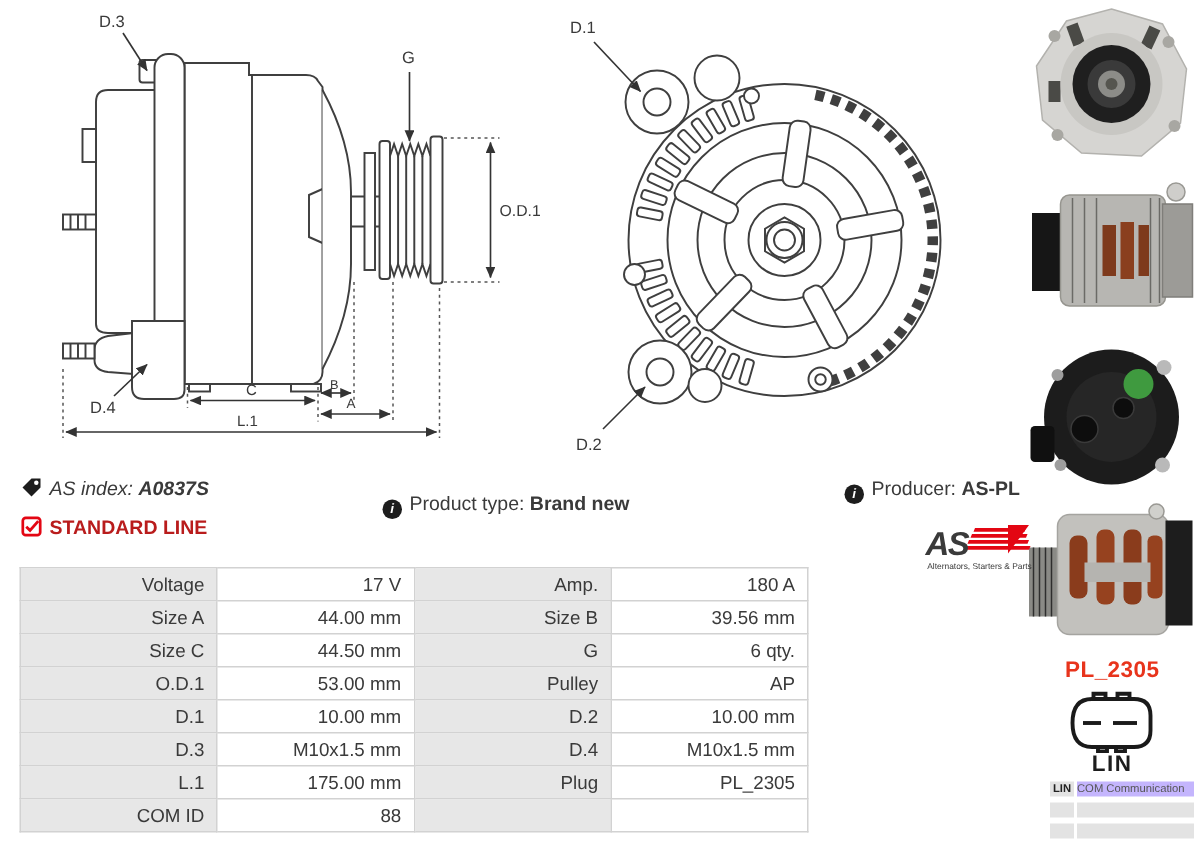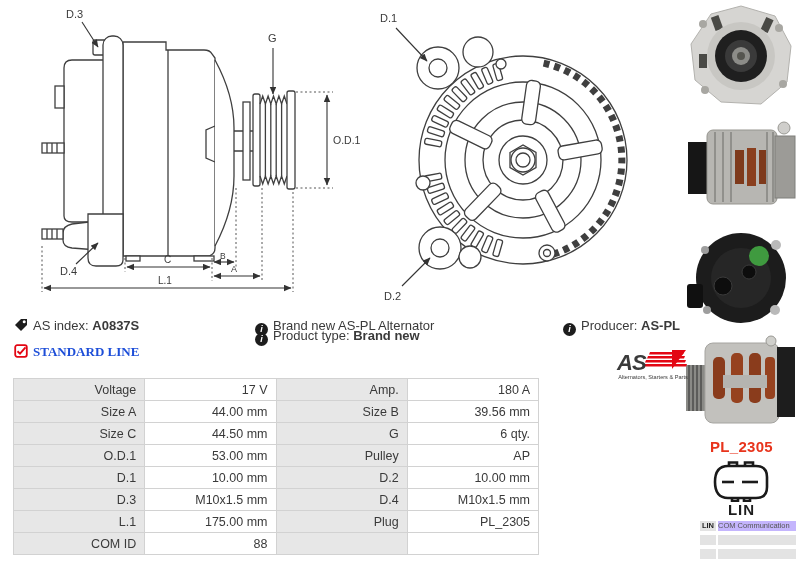--- a/index.html
+++ b/index.html
@@ -7,21 +7,21 @@
         font-family:"Liberation Sans",sans-serif;color:#3a3a3a;}
   svg text{font-family:"Liberation Sans",sans-serif;fill:#3a3a3a;}
 
   
   .info-item{position:absolute;height:16px;font-size:13px;line-height:15px;white-space:nowrap;}
   .info-item .ic{display:inline-block;vertical-align:-2px;margin-right:5px;}
   .iicon{display:inline-block;width:13px;height:13px;border-radius:50%;background:#1d1d1d;
          color:#fff;font-size:9px;font-weight:bold;line-height:13px;text-align:center;
          margin-right:5px;vertical-align:-2px;font-style:italic;}
   .bold{font-weight:bold;}
-  .red{color:#1d4ed8;font-weight:bold;font-family:Liberation Serif, serif;}
+  .red{color:#b91c1c;font-weight:bold;}
 
   
   table.spec{position:absolute;left:13px;top:378px;width:526px;border-collapse:collapse;
              table-layout:fixed;font-size:12.5px;}
   table.spec td{border:1px solid #d2d2d2;height:21px;padding:0 8px 0 0;text-align:right;
                 overflow:hidden;white-space:nowrap;}
   table.spec td.lbl{background:#e7e7e7;}
   table.spec td.val{background:#ffffff;}
 
   
@@ -244,40 +244,37 @@
       <rect x="30" y="26" width="12" height="42" rx="5" fill="#8a3c1c"></rect>
       <rect x="48" y="22" width="12" height="50" rx="5" fill="#96421f"></rect>
       <rect x="66" y="22" width="12" height="50" rx="5" fill="#8a3c1c"></rect>
       <rect x="82" y="26" width="10" height="42" rx="4" fill="#96421f"></rect>
       <rect x="40" y="44" width="44" height="13" fill="#b5b4b0"></rect>
       <rect x="94" y="16" width="18" height="70" fill="#1d1d1d"></rect>
       <circle cx="88" cy="10" r="5" fill="#d0d0cc" stroke="#9a9994"></circle>
     </svg>
   </div>
 
-  <div class="info-item" style="left:14px;top:318px;">
+  <div class="info-item" style="left:14px;top:318px;font-style:italic;">
     <span class="ic">
       <svg width="14" height="14" viewBox="0 0 14 14">
           <path d="M1,7 L7,1 H13 V7 L7,13 Z" fill="#1d1d1d"></path>
           <circle cx="10.2" cy="3.8" r="1.5" fill="#fff"></circle>
         </svg>
     </span><span>AS index:</span>&nbsp;<span class="bold">A0837S</span>
   </div>
   <div class="info-item" style="left:14px;top:344px;">
     <span class="ic">
       <svg width="14" height="14" viewBox="0 0 14 14">
           <rect x="1.2" y="1.2" width="11.6" height="11.6" rx="2" fill="none" stroke="#e30613" stroke-width="1.8"></rect>
           <path d="M3.5,7.2 L6,9.6 L11.5,3.4" stroke="#e30613" stroke-width="1.9" fill="none"></path>
         </svg>
     </span><span class="red">STANDARD LINE</span>
   </div>
 
-  <div class="info-item" style="left:255px;top:318px;">
-    <span class="iicon">i</span><span>Brand new AS-PL Alternator</span>
-  </div>
   <div class="info-item" style="left:255px;top:328px;">
     <span class="iicon">i</span><span>Product type:</span>&nbsp;<span class="bold">Brand new</span>
   </div>
 
   <div class="info-item" style="left:563px;top:318px;">
     <span class="iicon">i</span><span>Producer:</span>&nbsp;<span class="bold">AS-PL</span>
   </div>
 
   <div style="position:absolute;left:614px;top:349px;width:78px;height:38px;">
     <svg width="78" height="38" viewBox="0 0 78 38">

